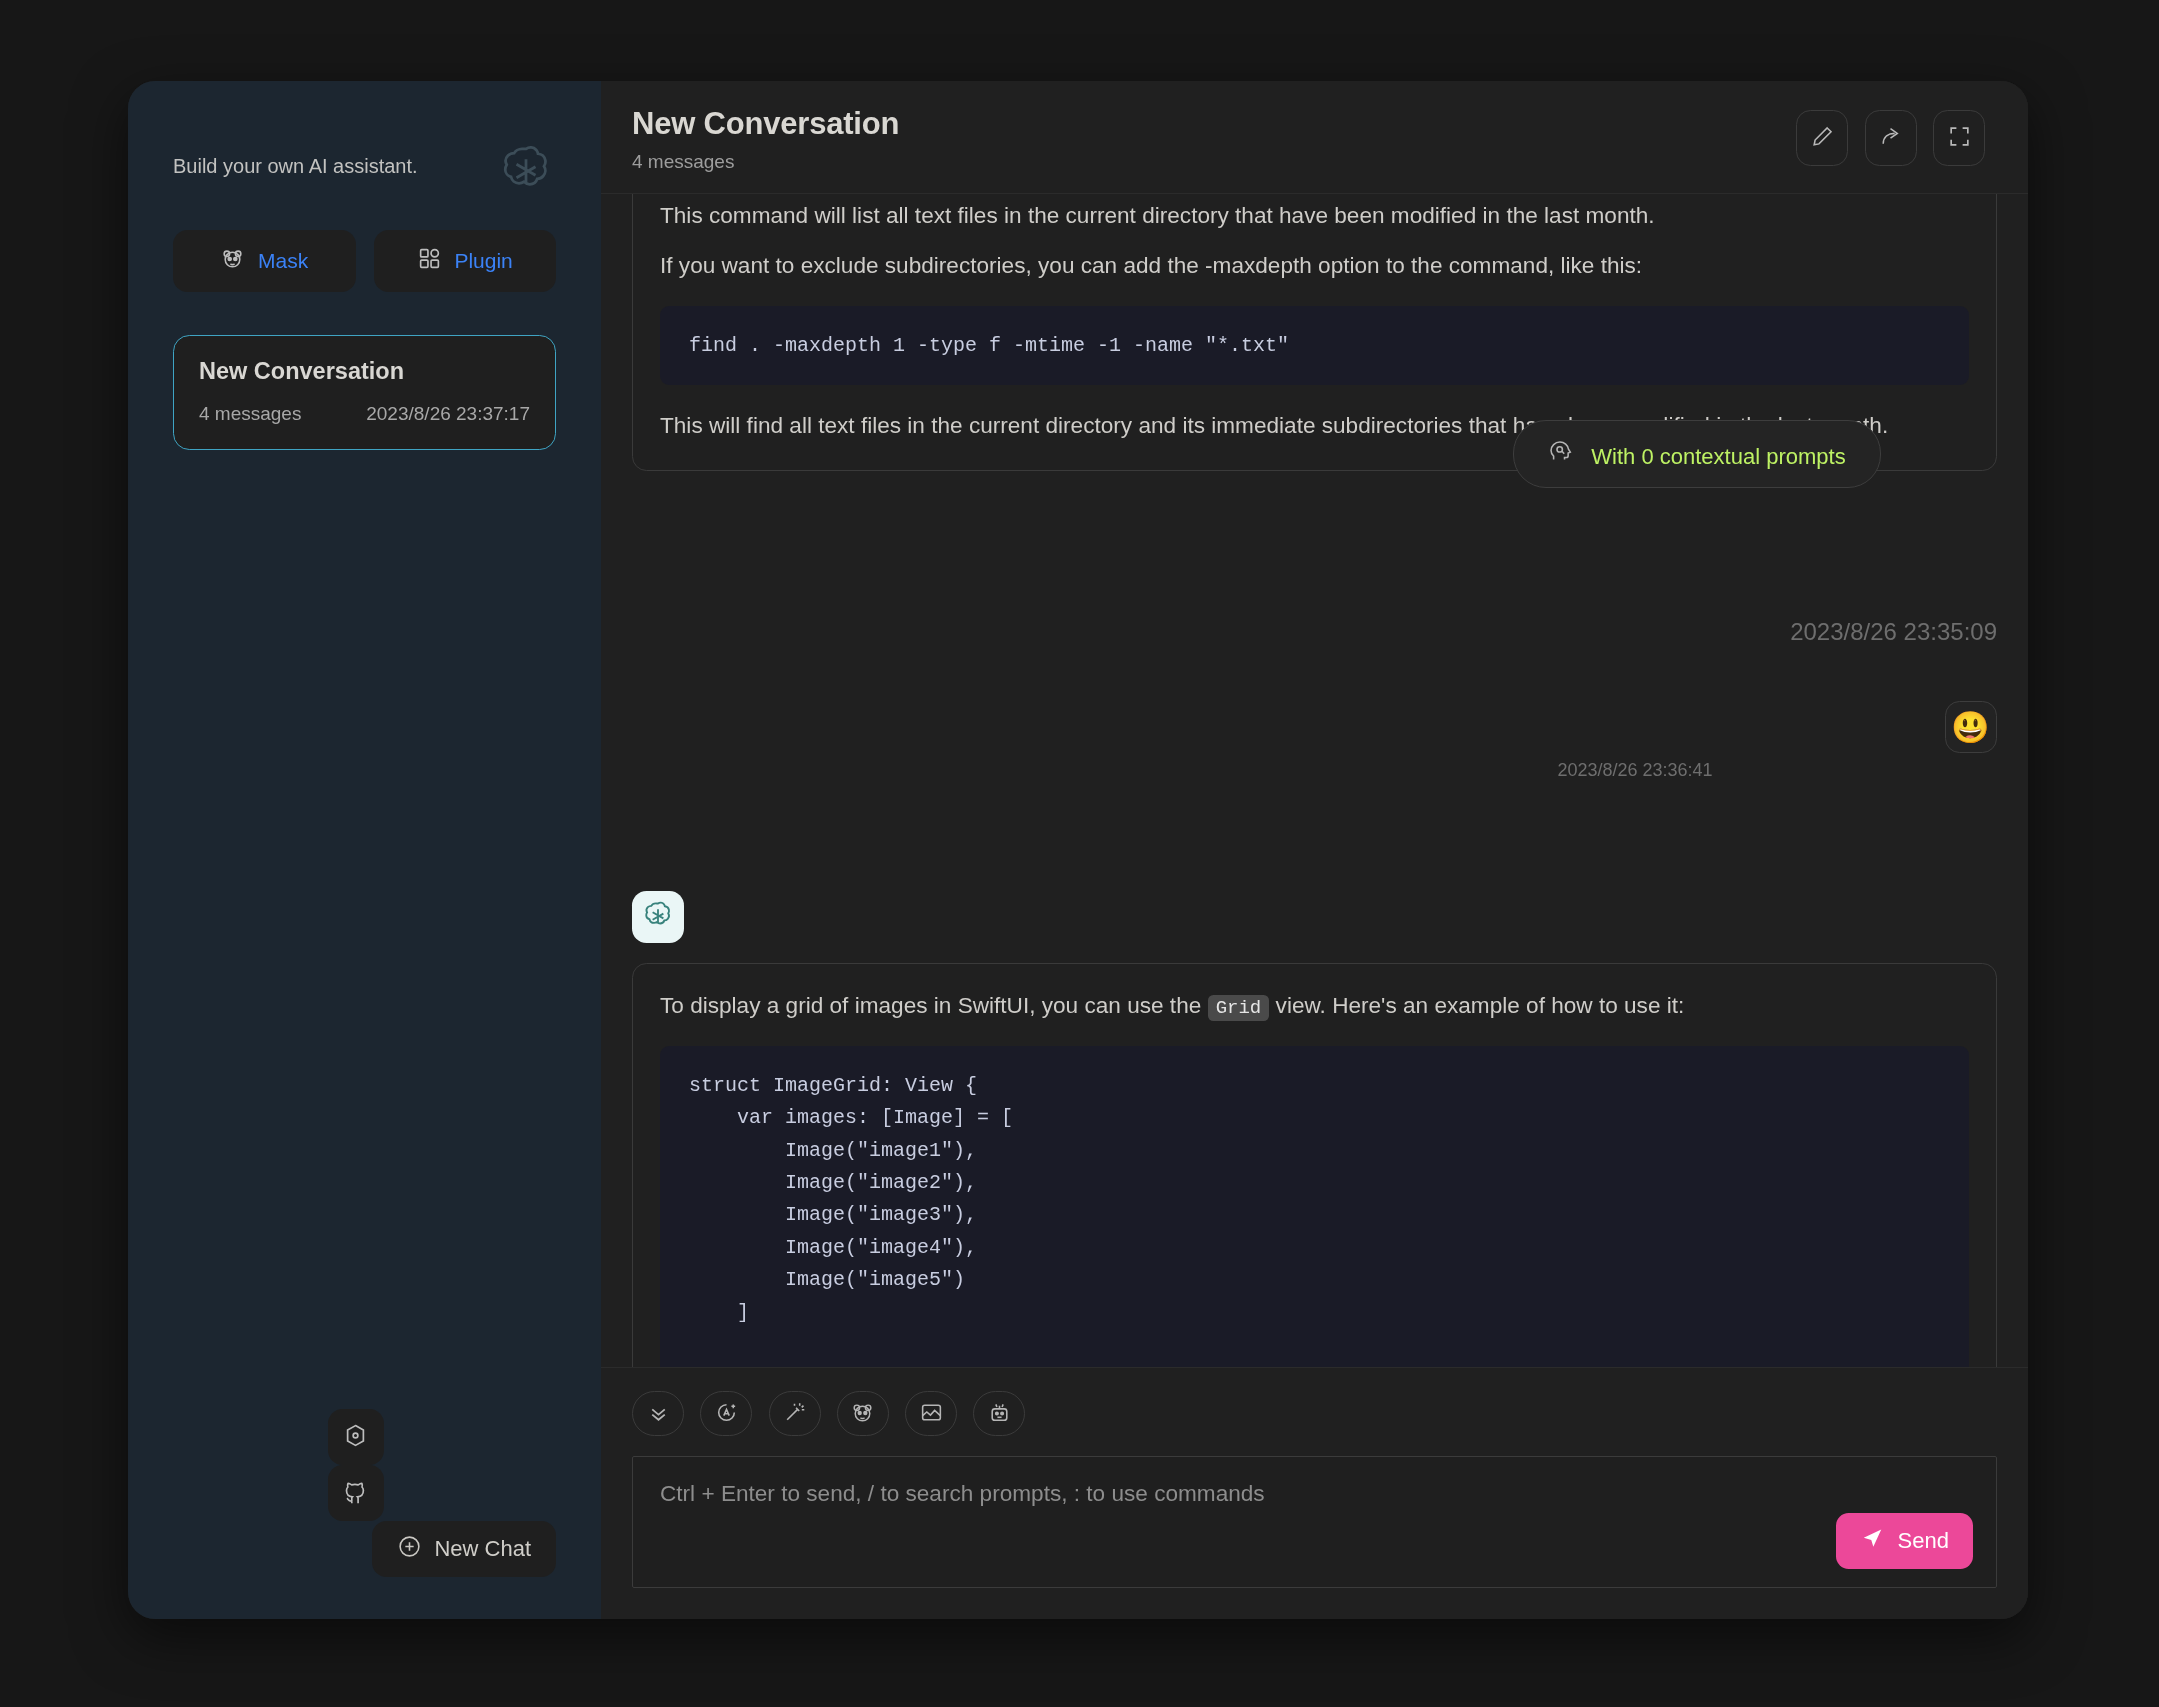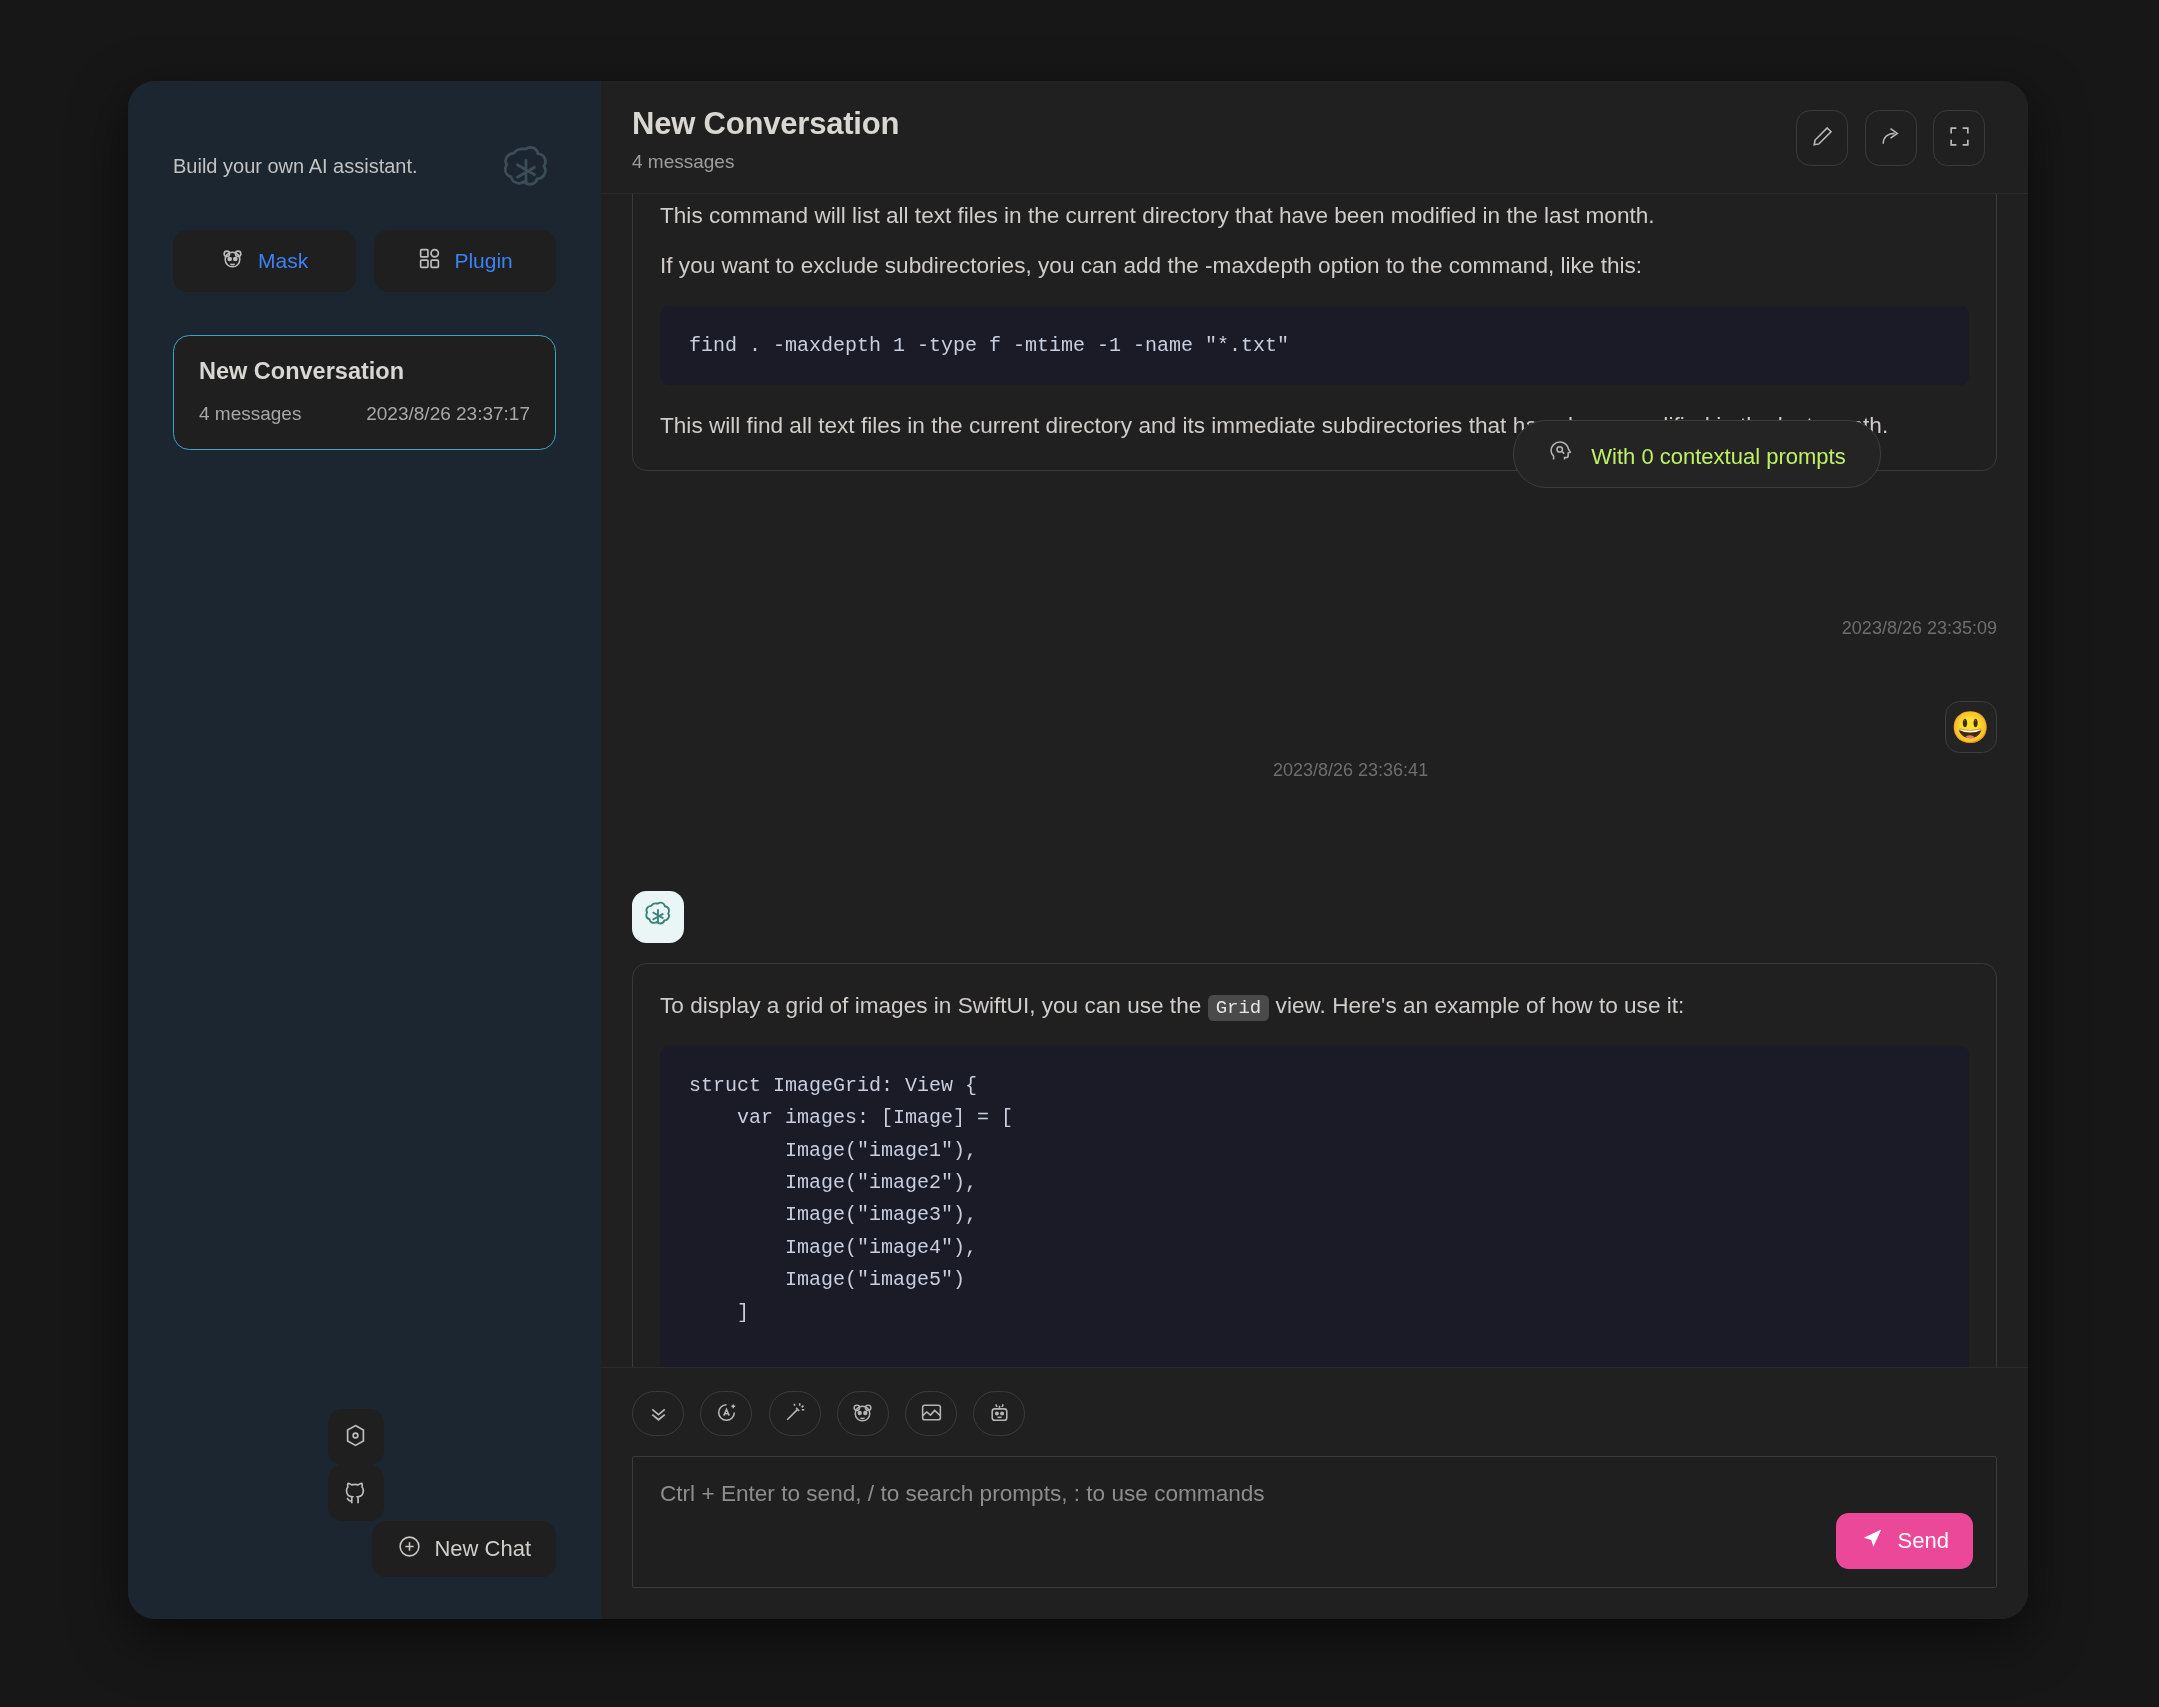--- a/index.html
+++ b/index.html
@@ -98,42 +98,42 @@
   }
   .para { font-size: 22.6px; line-height: 1.5; color: #cfcdc9; }
   .para + .para { margin-top: 16.3px; }
   .code-block {
     background: #1a1b27; border-radius: 9px; margin-top: 23.5px;
     padding: 23.5px 29px;
     font-family: "Liberation Mono", monospace;
     font-size: 20px; line-height: 1.62; color: #c8cde0;
     white-space: pre;
   }
-  .stamp { font-size: 18px; color: #6e6e6e; text-align: right; margin-top: 14.5px; }
+  .stamp { font-size: 24px; color: #6e6e6e; text-align: right; margin-top: 14.5px; }
 
   .ctx-pill {
     position: absolute; left: 912px; top: 226px;
     background: #242424; border: 0.9px solid #3d3d3d; border-radius: 33px;
     padding: 16.3px 34px; display: flex; align-items: flex-end; gap: 16.3px;
     color: #bef264; font-size: 22px; z-index: 9; cursor: pointer;
   }
   .ctx-pill svg { width: 27px; height: 27px; }
 
   .user-row { position: absolute; right: 31px; top: 507px; width: 724px; }
   .avatar {
     width: 52px; height: 52px; border: 0.9px solid #3d3d3d; border-radius: 14.5px;
     display: flex; align-items: center; justify-content: center;
     font-size: 31px; margin-left: auto; background: #232323;
   }
   .user-bubble {
     margin-top: 20px; border: 0.9px solid #3d3d3d; border-radius: 14.5px;
     background: #212a33; padding: 22px 27px; font-size: 22.6px; color: #dcdbd7;
     display: inline-block; float: right;
   }
-  .user-stamp { clear: both; padding-top: 7px; font-size: 18px; color: #6e6e6e; text-align: left; }
+  .user-stamp { clear: both; padding-top: 7px; font-size: 18px; color: #6e6e6e; text-align: center; }
 
   .bot-row { position: absolute; left: 31px; right: 31px; top: 697px; }
   .bot-avatar {
     width: 52px; height: 52px; border-radius: 14.5px; background: #eaf6f6;
     display: flex; align-items: center; justify-content: center;
   }
   .bot-avatar svg { width: 34px; height: 34px; }
   .bot-bubble {
     margin-top: 20px; border: 0.9px solid #3a3a3a; border-radius: 14.5px;
     background: #202020; padding: 25px 27px 27px 27px;

